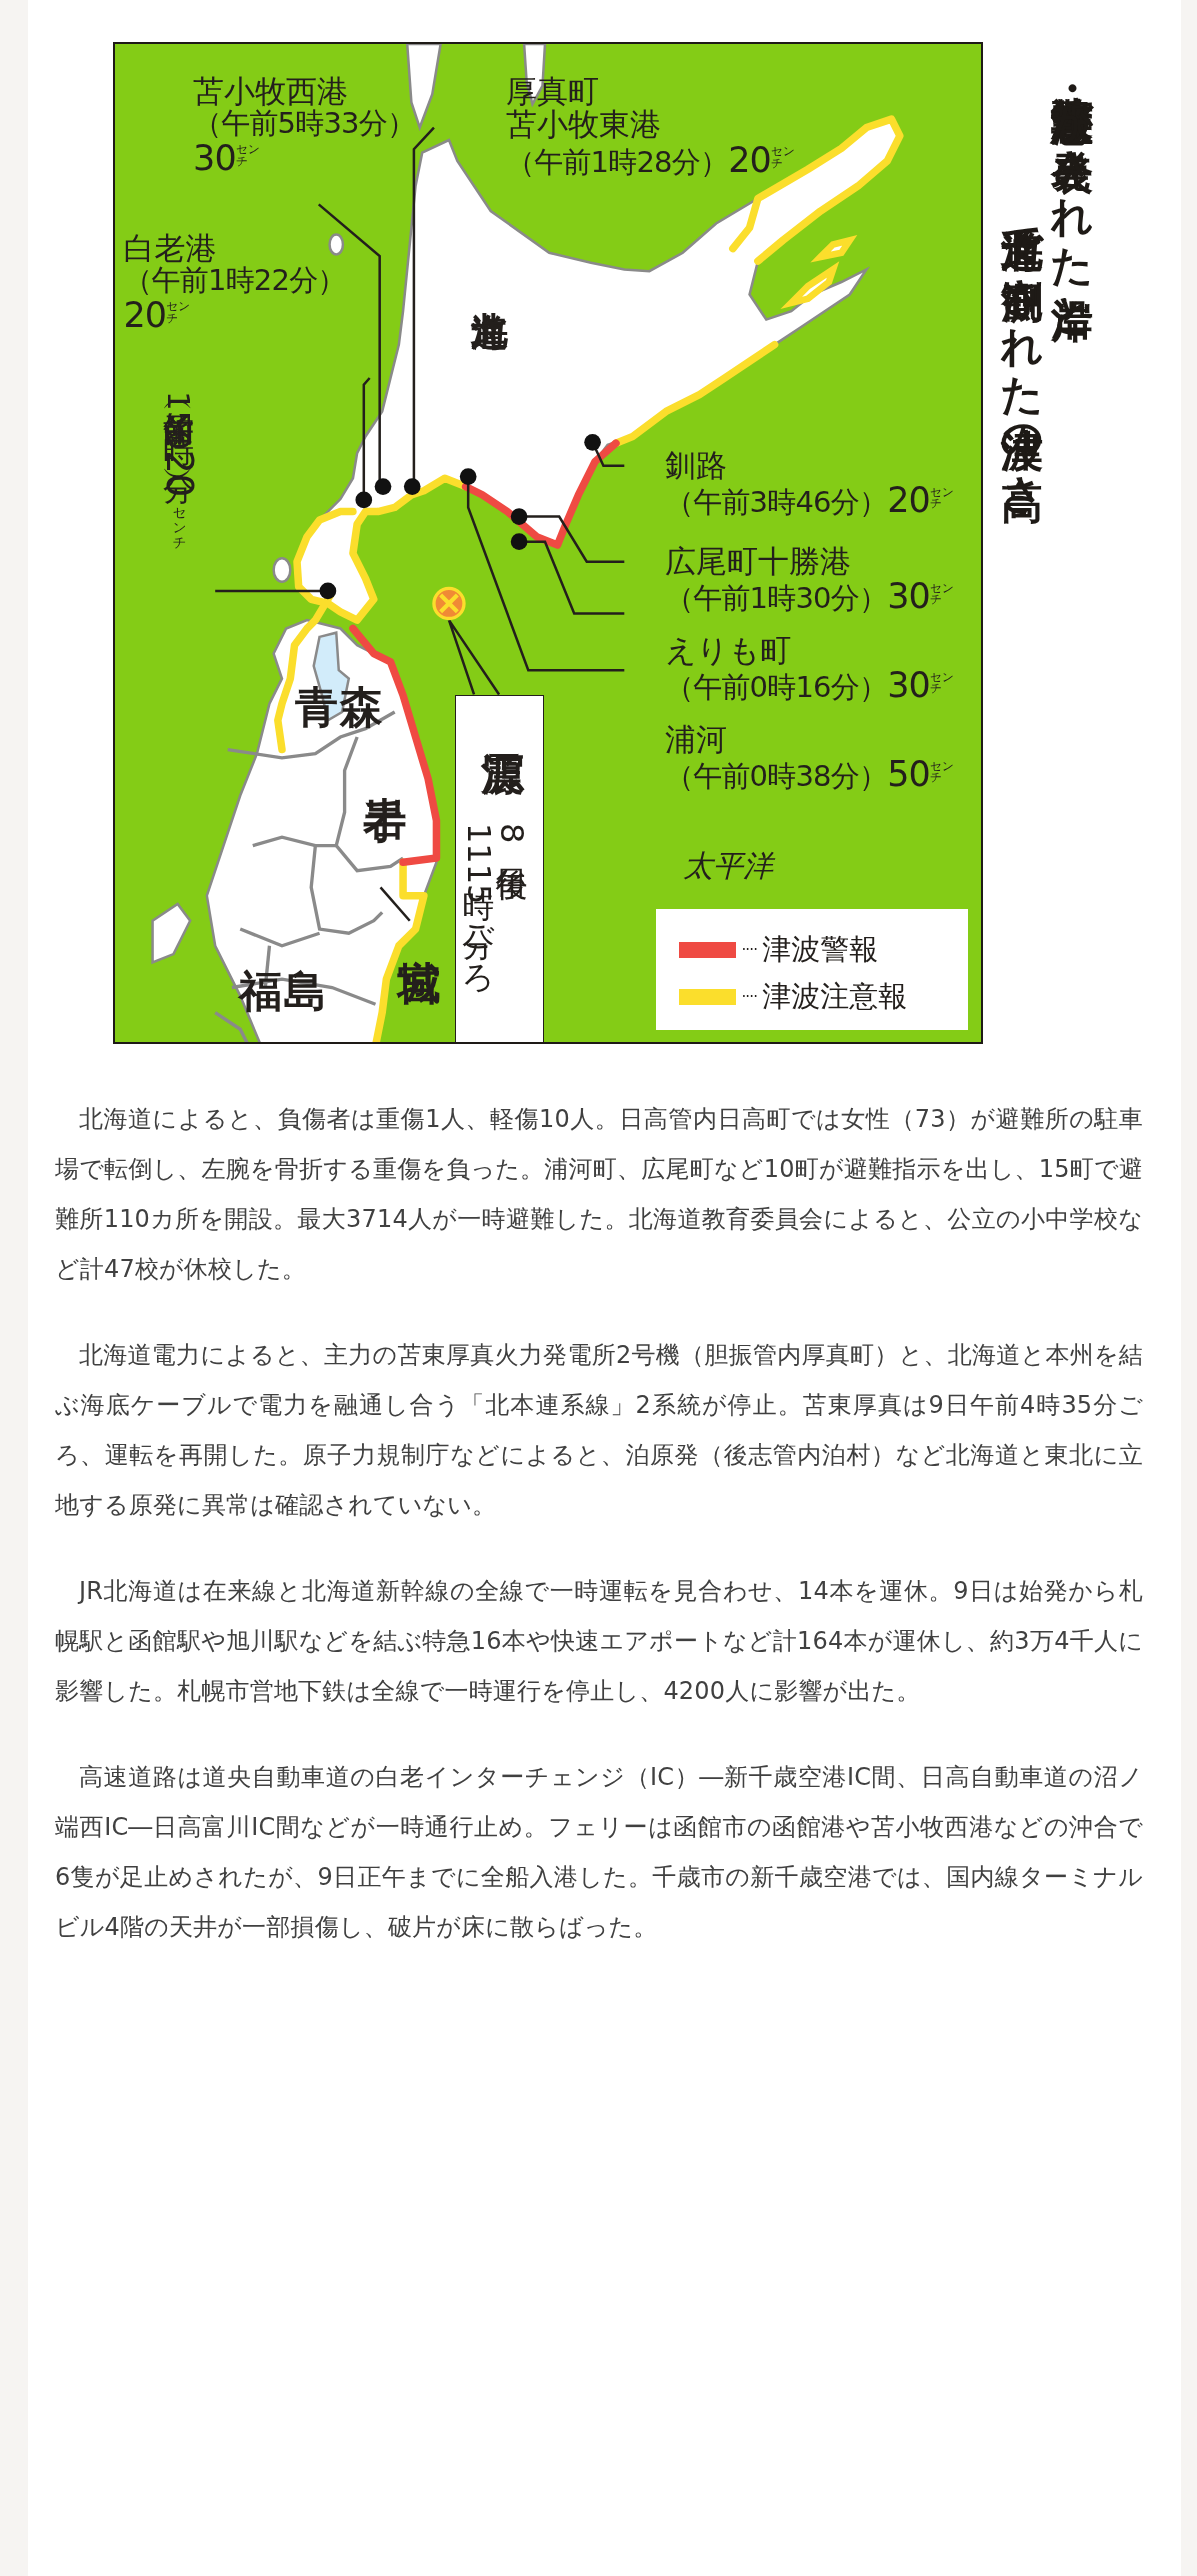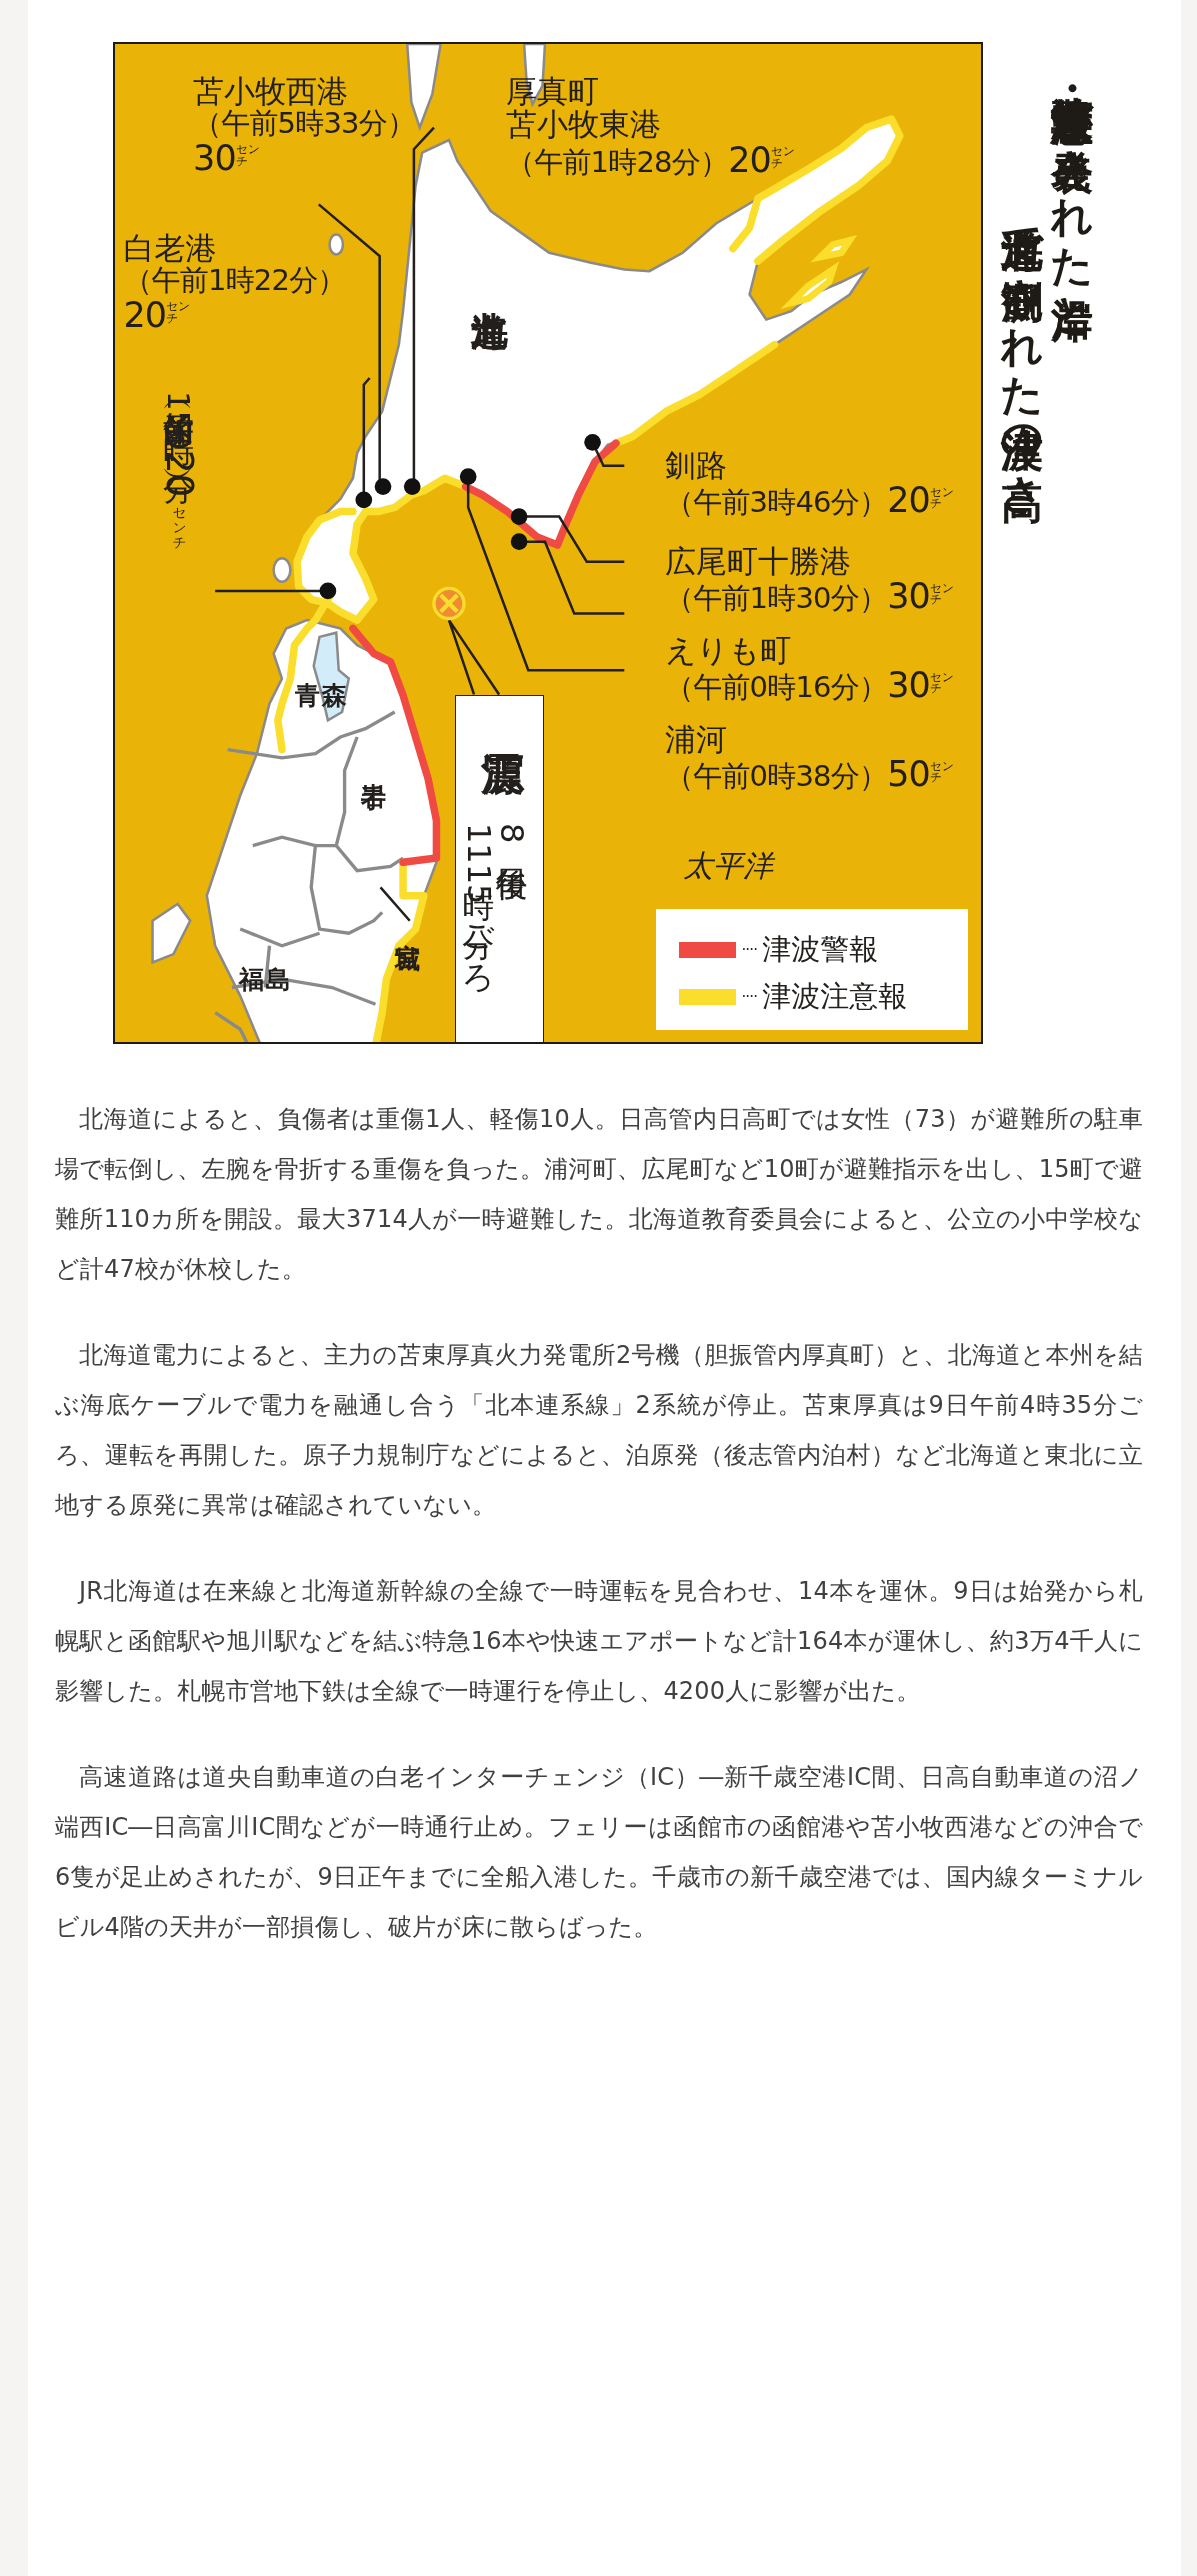--- a/index.html
+++ b/index.html
@@ -5,31 +5,31 @@
   html, body { margin:0; padding:0; }
   body {
     width:1198px; height:2576px; background:#f6f4f2;
     font-family:"DejaVu Sans","Liberation Sans",sans-serif; color:#333;
   }
   .card {
     position:absolute; left:28px; top:0; width:1153px; height:2576px; background:#ffffff;
   }
   .map-frame {
     position:absolute; left:113px; top:42px; width:870px; height:1002px;
-    border:2.5px solid #1e1a16; box-sizing:border-box; background:#eab308; overflow:hidden;
+    border:2.5px solid #1e1a16; box-sizing:border-box; background:#84cc16; overflow:hidden;
   }
   .map-frame svg { position:absolute; left:0; top:0; }
   .lbl { position:absolute; color:#231f1c; white-space:nowrap; line-height:1.08; }
   .lbl .name { font-size:31px; font-weight:500; display:block; }
   .lbl .time { font-size:29px; display:block; letter-spacing:-0.8px; }
   .lbl .h { font-size:35px; letter-spacing:-0.8px; }
   .unit { display:inline-block; font-size:11.7px; line-height:11.7px; vertical-align:5px; width:18.4px; text-align:left; }
   .unit span { display:block; }
   .vlabel { position:absolute; writing-mode:vertical-rl; color:#231f1c; }
-  .pref { position:absolute; font-size:25px; font-weight:bold; color:#231f1c; writing-mode:vertical-rl; letter-spacing:1.7px; }
+  .pref { position:absolute; font-size:43px; font-weight:bold; color:#231f1c; writing-mode:vertical-rl; letter-spacing:1.7px; }
   .pref.h { writing-mode:horizontal-tb; }
   .callout {
     position:absolute; left:340px; top:651px; width:89px; height:380px; background:#fff;
     border:1.7px solid #231f1c; box-sizing:border-box;
   }
   .callout .big { position:absolute; left:18.4px; top:23.4px; writing-mode:vertical-rl; font-size:43px; font-weight:bold; color:#231f1c; }
   .callout .c1 { position:absolute; left:40px; top:127px; writing-mode:vertical-rl; font-size:32px; color:#231f1c; line-height:1; }
   .callout .c2 { position:absolute; left:6.7px; top:127px; writing-mode:vertical-rl; font-size:32px; color:#231f1c; line-height:1; }
   .legend {
     position:absolute; left:541px; top:865px; width:312px; height:121px; background:#fff;

